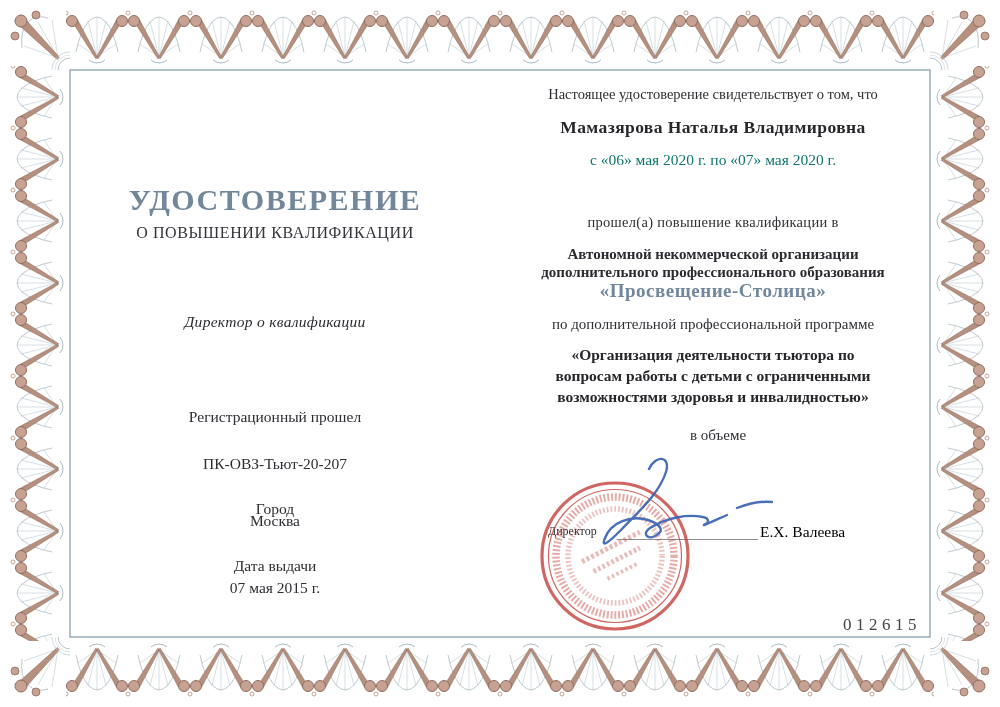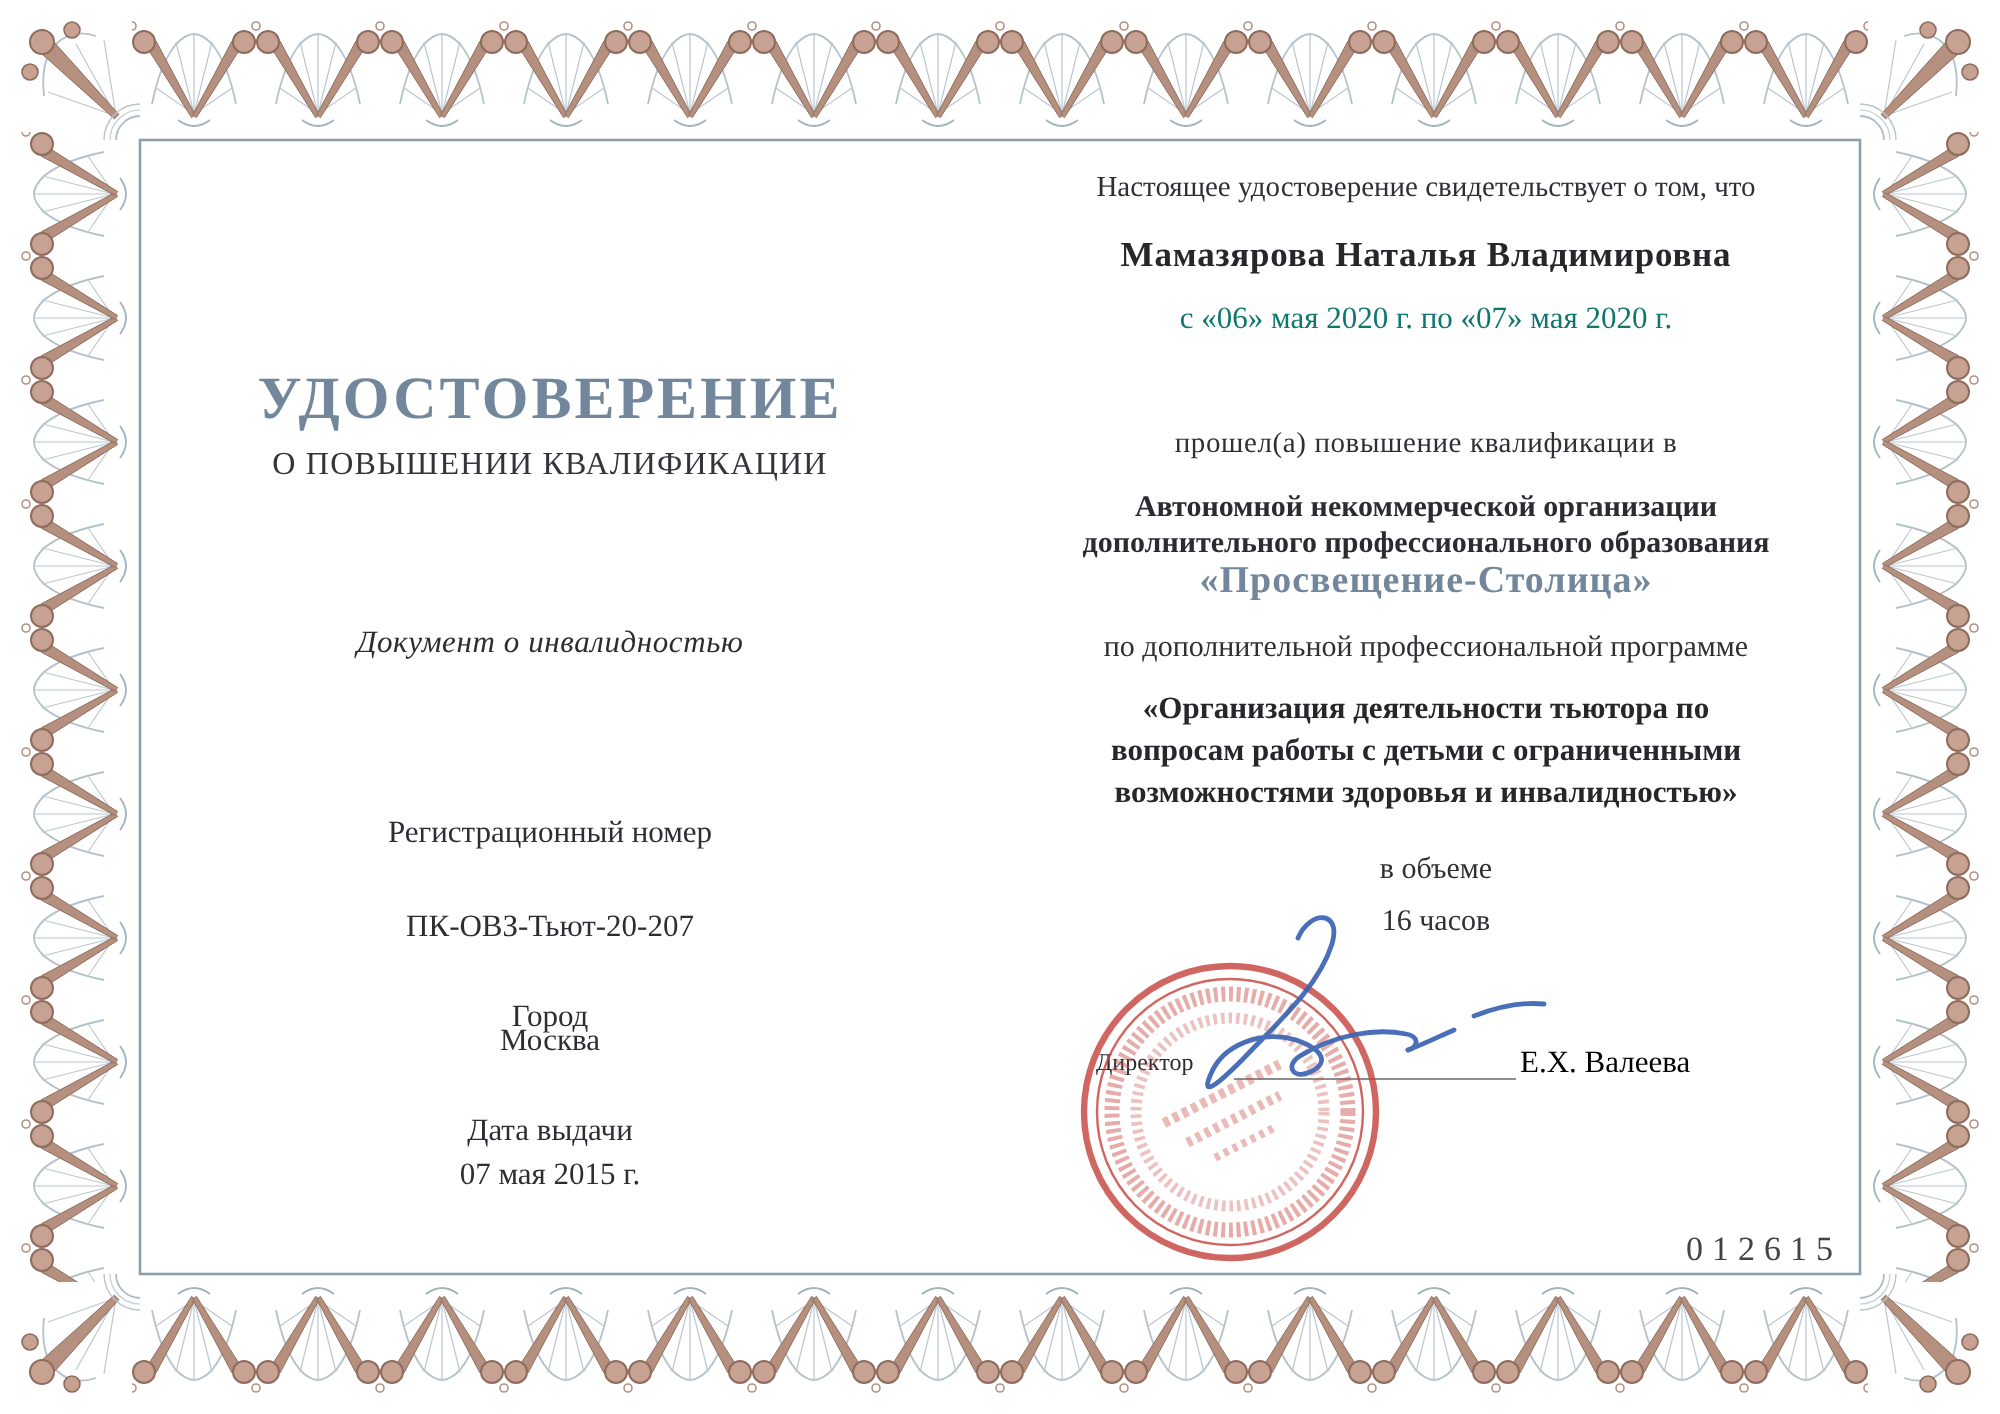--- a/index.html
+++ b/index.html
@@ -97,22 +97,22 @@
     <use href="#corner" transform="translate(8,699) scale(1,-1)"></use>
     <use href="#corner" transform="translate(992,699) scale(-1,-1)"></use>
 
     <rect x="70" y="70" width="860" height="567" fill="none" stroke="#8aa0ac" stroke-width="1.3"></rect>
   </svg>
 
   <div class="textlayer">
 
     <div class="lline t-title" style="top:183px;">УДОСТОВЕРЕНИЕ</div>
     <div class="lline t-subtitle" style="top:224px;">О ПОВЫШЕНИИ КВАЛИФИКАЦИИ</div>
-    <div class="lline t-doctype" style="top:313px;">Документ о инвалидностью</div>
-    <div class="lline t-left" style="top:408px;">Регистрационный номер</div>
+    <div class="lline t-doctype" style="top:313px;">Директор о квалификации</div>
+    <div class="lline t-left" style="top:408px;">Регистрационный прошел</div>
     <div class="lline t-left" style="top:455px;">ПК-ОВЗ-Тьют-20-207</div>
     <div class="lline t-left" style="top:500px;">Город</div>
     <div class="lline t-left" style="top:512px;">Москва</div>
     <div class="lline t-left" style="top:557px;">Дата выдачи</div>
     <div class="lline t-left" style="top:579px;">07 мая 2015 г.</div>
 
     <div class="rline t-intro" style="top:86px;">Настоящее удостоверение свидетельствует о том, что</div>
     <div class="rline t-name" style="top:117px;">Мамазярова Наталья Владимировна</div>
     <div class="rline t-period" style="top:151px;">с «06» мая 2020 г. по «07» мая 2020 г.</div>
     <div class="rline t-completed" style="top:214px;">прошел(а) повышение квалификации в</div>
@@ -121,21 +121,20 @@
       <span style="display:block;">дополнительного профессионального образования</span>
     </div>
     <div class="rline t-orgname" style="top:280px;">«Просвещение-Столица»</div>
     <div class="rline t-proglabel" style="top:316px;">по дополнительной профессиональной программе</div>
     <div class="rline t-program" style="top:344px;">
       <span style="display:block;">«Организация деятельности тьютора по</span>
       <span style="display:block;">вопросам работы с детьми с ограниченными</span>
       <span style="display:block;">возможностями здоровья и инвалидностью»</span>
     </div>
     <div class="abs t-vol" style="left:518px;top:427px;width:400px;text-align:center;">в объеме</div>
-    <div class="abs t-vol" style="left:518px;top:453px;width:400px;text-align:center;">16 часов</div>
 
     <div class="abs t-director" style="left:548px;top:524px;">Директор</div>
     <div class="sig-line"></div>
     <div class="abs t-valeeva" style="left:760px;top:523px;">Е.Х. Валеева</div>
 
     <div class="abs t-serial" style="left:843px;top:615px;">012615</div>
   </div>
 
   <svg class="overlay" width="1000" height="707" viewBox="0 0 1000 707" aria-hidden="true">
 

